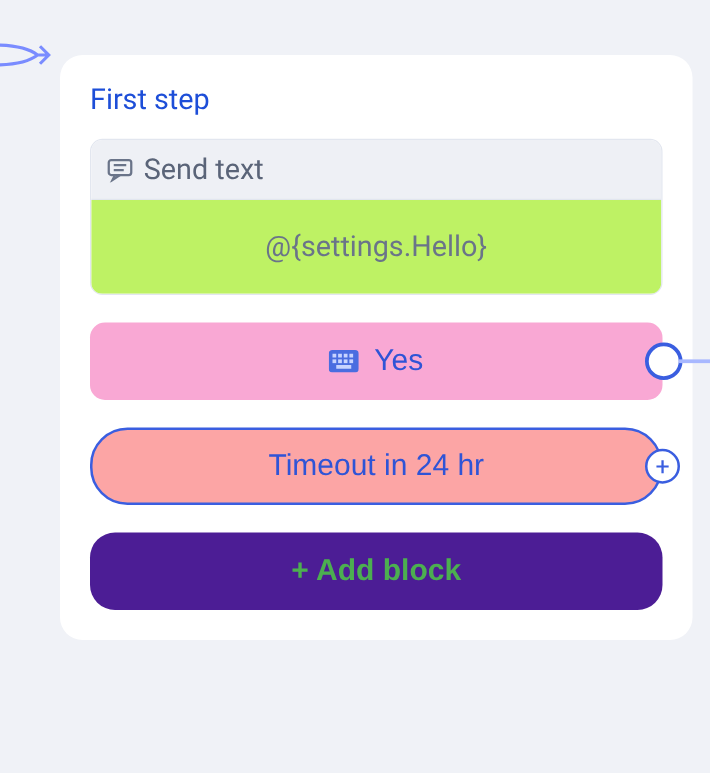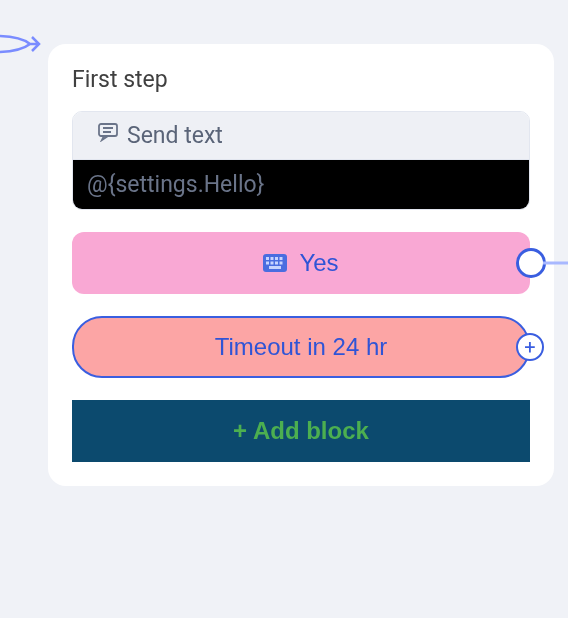--- a/index.html
+++ b/index.html
@@ -30,35 +30,36 @@
     .card {
       position: absolute;
       left: 48px;
       top: 44px;
       width: 506px;
       background: #ffffff;
       border-radius: 18px;
       padding: 22px 24px 24px 24px;
     }
     .card-title {
-      color: #404040;
+      color: #1d4ed8;
       font-size: 23px;
       font-weight: 400;
       margin-bottom: 18px;
     }
     .send-block {
       border: 1px solid #e2e6ef;
       border-radius: 10px;
       overflow: hidden;
       margin-bottom: 22px;
     }
     .send-header {
       background: #eef0f5;
-      padding: 10px 24px;
-      display: flex;
+      padding: 10px 12px;
+      display: flex;
+      align-items: center;
       gap: 8px;
       border-bottom: 1px solid #e2e6ef;
     }
     .send-header-label {
       color: #5a6478;
       font-size: 23px;
       font-weight: 400;
     }
     .chat-icon {
       width: 22px;
@@ -66,22 +67,23 @@
       display: inline-flex;
       align-items: center;
       justify-content: center;
     }
     .chat-icon svg {
       stroke: #6a7489;
       fill: none;
       stroke-width: 1.8;
     }
     .send-body {
-      background: #000000;
-      padding: 11px 14px;
+      background: #bef264;
+      padding: 24px 14px;
+      text-align: center;
     }
     .send-value {
       color: #6a7489;
       font-size: 23px;
       font-weight: 400;
     }
     .option-row {
       position: relative;
       margin-bottom: 22px;
     }
@@ -165,23 +167,23 @@
       align-items: center;
       justify-content: center;
       cursor: pointer;
       color: #3a5ee0;
       font-size: 20px;
       font-weight: 400;
       line-height: 1;
     }
     .add-block-btn {
       width: 100%;
-      background: #0c4a6e;
+      background: #4c1d95;
       border: none;
-      border-radius: 0;
+      border-radius: 20px;
       padding: 17px 0;
       display: flex;
       align-items: flex-start;
       justify-content: center;
       cursor: pointer;
     }
     .add-block-label {
       color: #4caf50;
       font-size: 24px;
       font-weight: 600;

